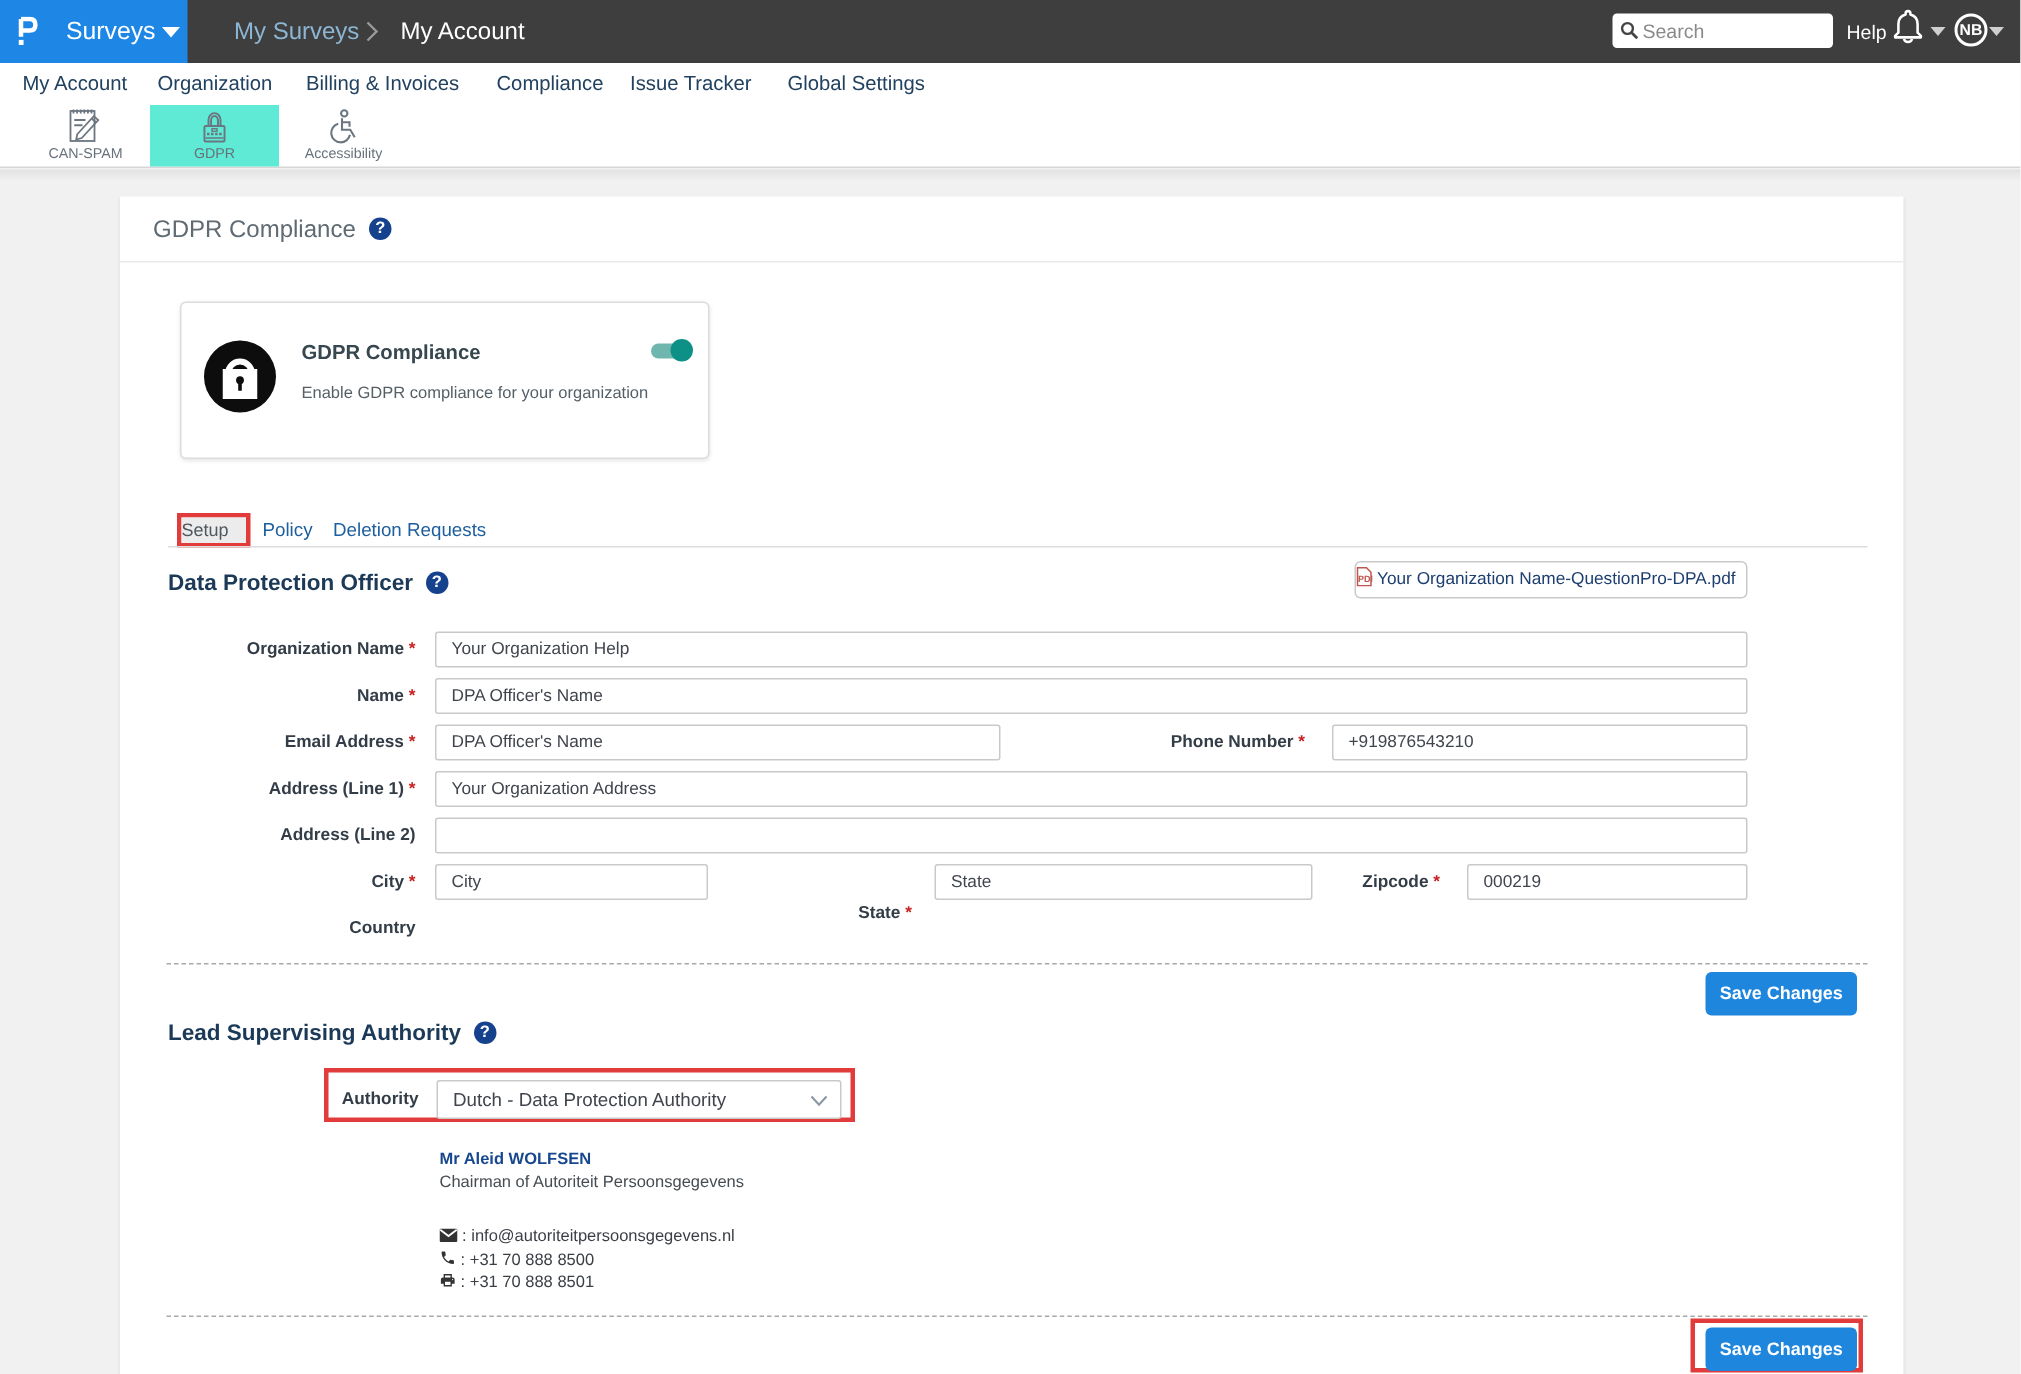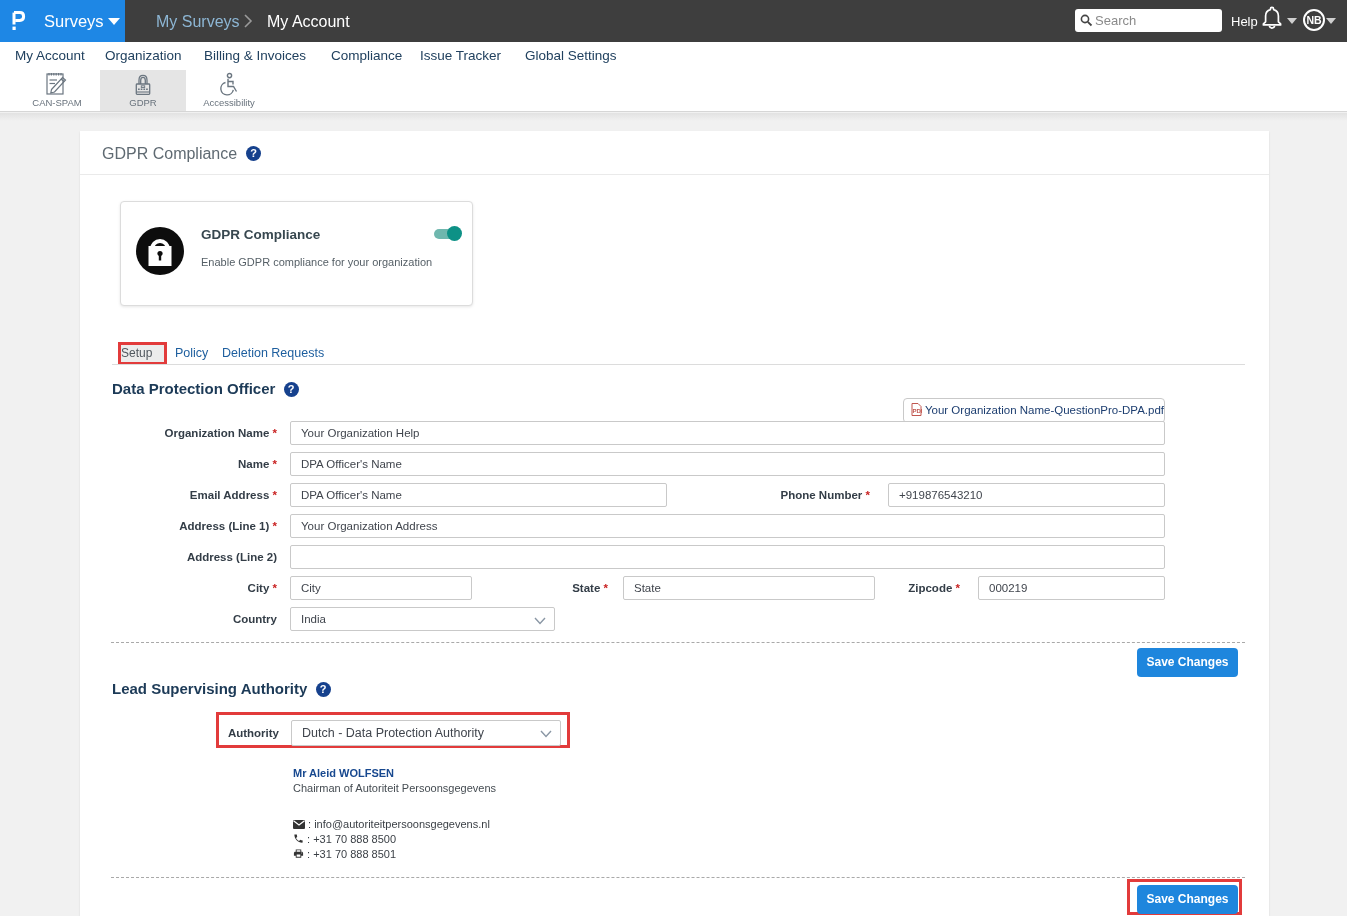--- a/index.html
+++ b/index.html
@@ -50,21 +50,21 @@
   
   #tabline { position:absolute; left:32px; top:233px; width:1133px; border-top:1px solid #dcdcdc; }
   #redSetup { position:absolute; left:38px; top:211px; width:49px; height:23px; border:3px solid #e23b3b; }
   #setuptab { position:absolute; left:0px; top:0px; width:43px; height:17px; background:#ececec; color:#50575e; font-size:12px; text-align:left; line-height:17px; }
   .tablink { position:absolute; top:215px; font-size:12.5px; color:#1d5e9e; }
 
   
   .sechead { position:absolute; font-size:15px; font-weight:bold; color:#1c3a57; }
 
   
-  #pdfbtn { position:absolute; left:823px; top:243px; width:262px; height:25px; border:1px solid #c9c9c9; border-radius:4px; font-size:11.5px; color:#1d3e70; line-height:23px; text-align:right; white-space:nowrap;margin-top:24px; }
+  #pdfbtn { position:absolute; left:823px; top:243px; width:262px; height:25px; border:1px solid #c9c9c9; border-radius:4px; font-size:11.5px; color:#1d3e70; line-height:23px; text-align:left; white-space:nowrap; }
 
   
   .flabel { position:absolute; width:197px; text-align:right; font-size:11.5px; font-weight:bold; color:#333d47; }
   .flabel .st { color:#c92121; }
   .finput { position:absolute; height:24px; border:1px solid #c9c9c9; border-radius:2px; background:#fff; font-size:11.5px; color:#40454d; line-height:22px; padding-left:10px; white-space:nowrap; overflow:hidden; }
   .selcaret { position:absolute; width:12px; height:8px; }
   .dash { position:absolute; left:31px; width:1134px; border-top:1px dashed #a9a9a9; }
   .savebtn { position:absolute; width:101px; height:29px; background:#1e86dd; border-radius:4px; color:#fff; font-size:12px; font-weight:600; text-align:center; line-height:29px; }
 
   
@@ -127,21 +127,21 @@
         <line x1="12.2" y1="1" x2="12.2" y2="3.6"></line>
         <line x1="14.6" y1="1" x2="14.6" y2="3.6"></line>
         <line x1="17" y1="1" x2="17" y2="3.6"></line>
       <line x1="5.5" y1="8" x2="13" y2="8"></line>
         <line x1="5.5" y1="11.5" x2="11" y2="11.5"></line>
       <path d="M7.5 17.5 L18.5 5.5 L21.5 8 L10.5 20 L6.8 21 Z"></path>
       <line x1="17" y1="7" x2="20" y2="9.5"></line>
     </svg>
     <div class="lbl">CAN-SPAM</div>
   </div>
-  <div class="itab" style="left:100px; width:86px; background:#e5e5e5;">
+  <div class="itab" style="left:100px; width:86px; background:#5eead4;">
     <svg width="26" height="25" viewBox="0 0 26 25" fill="none" stroke="#6b7680" stroke-width="1.3">
       <path d="M9 12 L9 8.2 C9 5.4 10.7 3.4 13 3.4 C15.3 3.4 17 5.4 17 8.2 L17 12"></path>
       <path d="M10.7 12 L10.7 8.4 C10.7 6.6 11.7 5.3 13 5.3 C14.3 5.3 15.3 6.6 15.3 8.4 L15.3 12"></path>
       <rect x="6.3" y="12" width="13.4" height="10.3" rx="0.8"></rect>
       <rect x="11.3" y="13.8" width="3.4" height="1.7" stroke-width="0.9"></rect>
       <line x1="8" y1="17.3" x2="18" y2="17.3" stroke-width="1.6" stroke-dasharray="1.7 1"></line>
       <line x1="7" y1="20" x2="19" y2="20" stroke-width="1.1"></line>
     </svg>
     <div class="lbl">GDPR</div>
   </div>
@@ -207,31 +207,26 @@
   <div class="finput" style="left:808px; top:352px; width:277px;">+919876543210</div>
 
   <div class="flabel" style="top:389px;">Address (Line 1) <span class="st">*</span></div>
   <div class="finput" style="left:210px; top:383px; width:875px;">Your Organization Address</div>
 
   <div class="flabel" style="top:420px;">Address (Line 2)</div>
   <div class="finput" style="left:210px; top:414px; width:875px;"></div>
 
   <div class="flabel" style="top:451px;padding-left:28px;">City <span class="st">*</span></div>
   <div class="finput" style="left:210px; top:445px; width:182px;">City</div>
-  <div class="flabel" style="left:331px; top:451px;">State <span class="st">*</span></div>
+  <div class="flabel" style="left:331px; top:472px;">State <span class="st">*</span></div>
   <div class="finput" style="left:543px; top:445px; width:252px;">State</div>
   <div class="flabel" style="left:683px; top:451px;">Zipcode <span class="st">*</span></div>
   <div class="finput" style="left:898px; top:445px; width:187px;">000219</div>
 
   <div class="flabel" style="top:482px;">Country</div>
-  <div class="finput" style="left:210px; top:476px; width:265px;">India
-    <svg class="selcaret" style="right:8px; top:9px;" viewBox="0 0 12 8">
-        <polyline points="1,1 6,6.5 11,1" fill="none" stroke="#8a97a5" stroke-width="1.4"></polyline>
-      </svg>
-  </div>
 
   <div class="dash" style="top:511px;"></div>
   <div class="savebtn" style="left:1057px; top:517px;">Save Changes</div>
 
   <div class="sechead" style="left:32px; top:549px;">Lead Supervising Authority&nbsp;&nbsp;<span class="helpq">?</span></div>
 
   <div id="redAuth"></div>
   <div class="flabel" style="left:0px; top:596px; width:199px;">Authority</div>
   <div class="finput" style="left:211px; top:589px; width:270px; height:26px; line-height:24px; font-size:12.5px;">Dutch - Data Protection Authority
     <svg class="selcaret" style="right:8px; top:9px;" viewBox="0 0 12 8">

